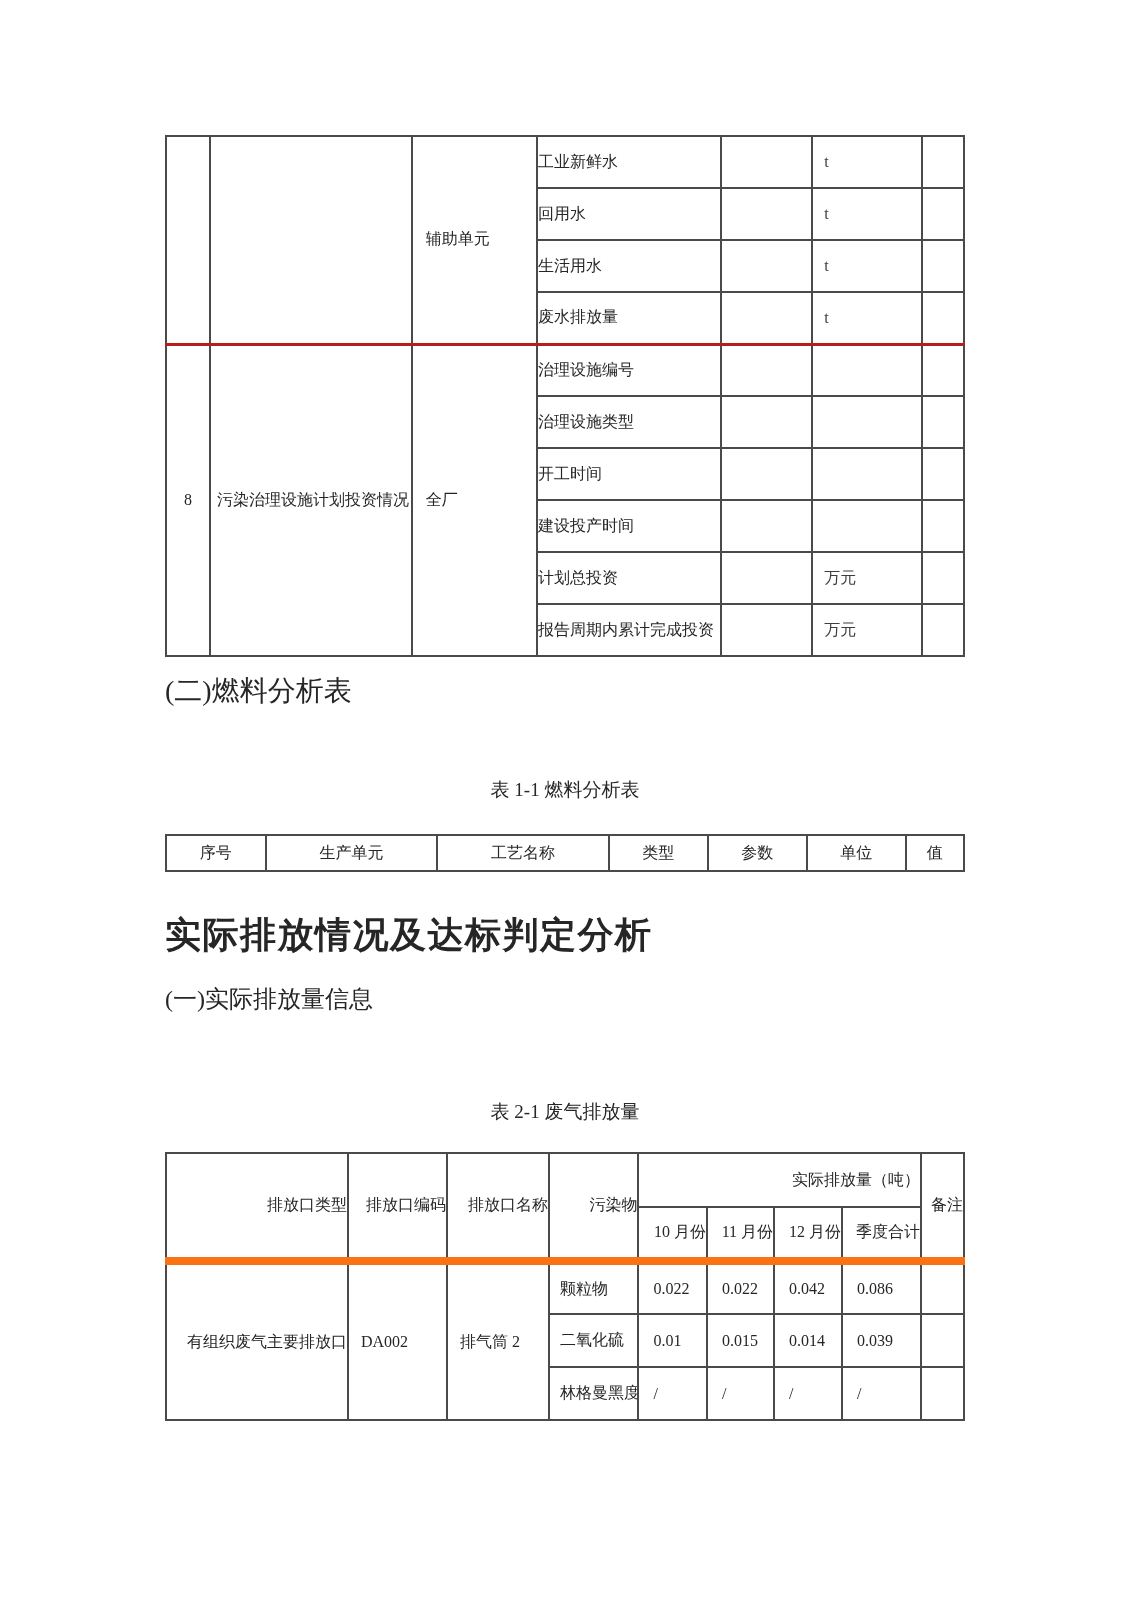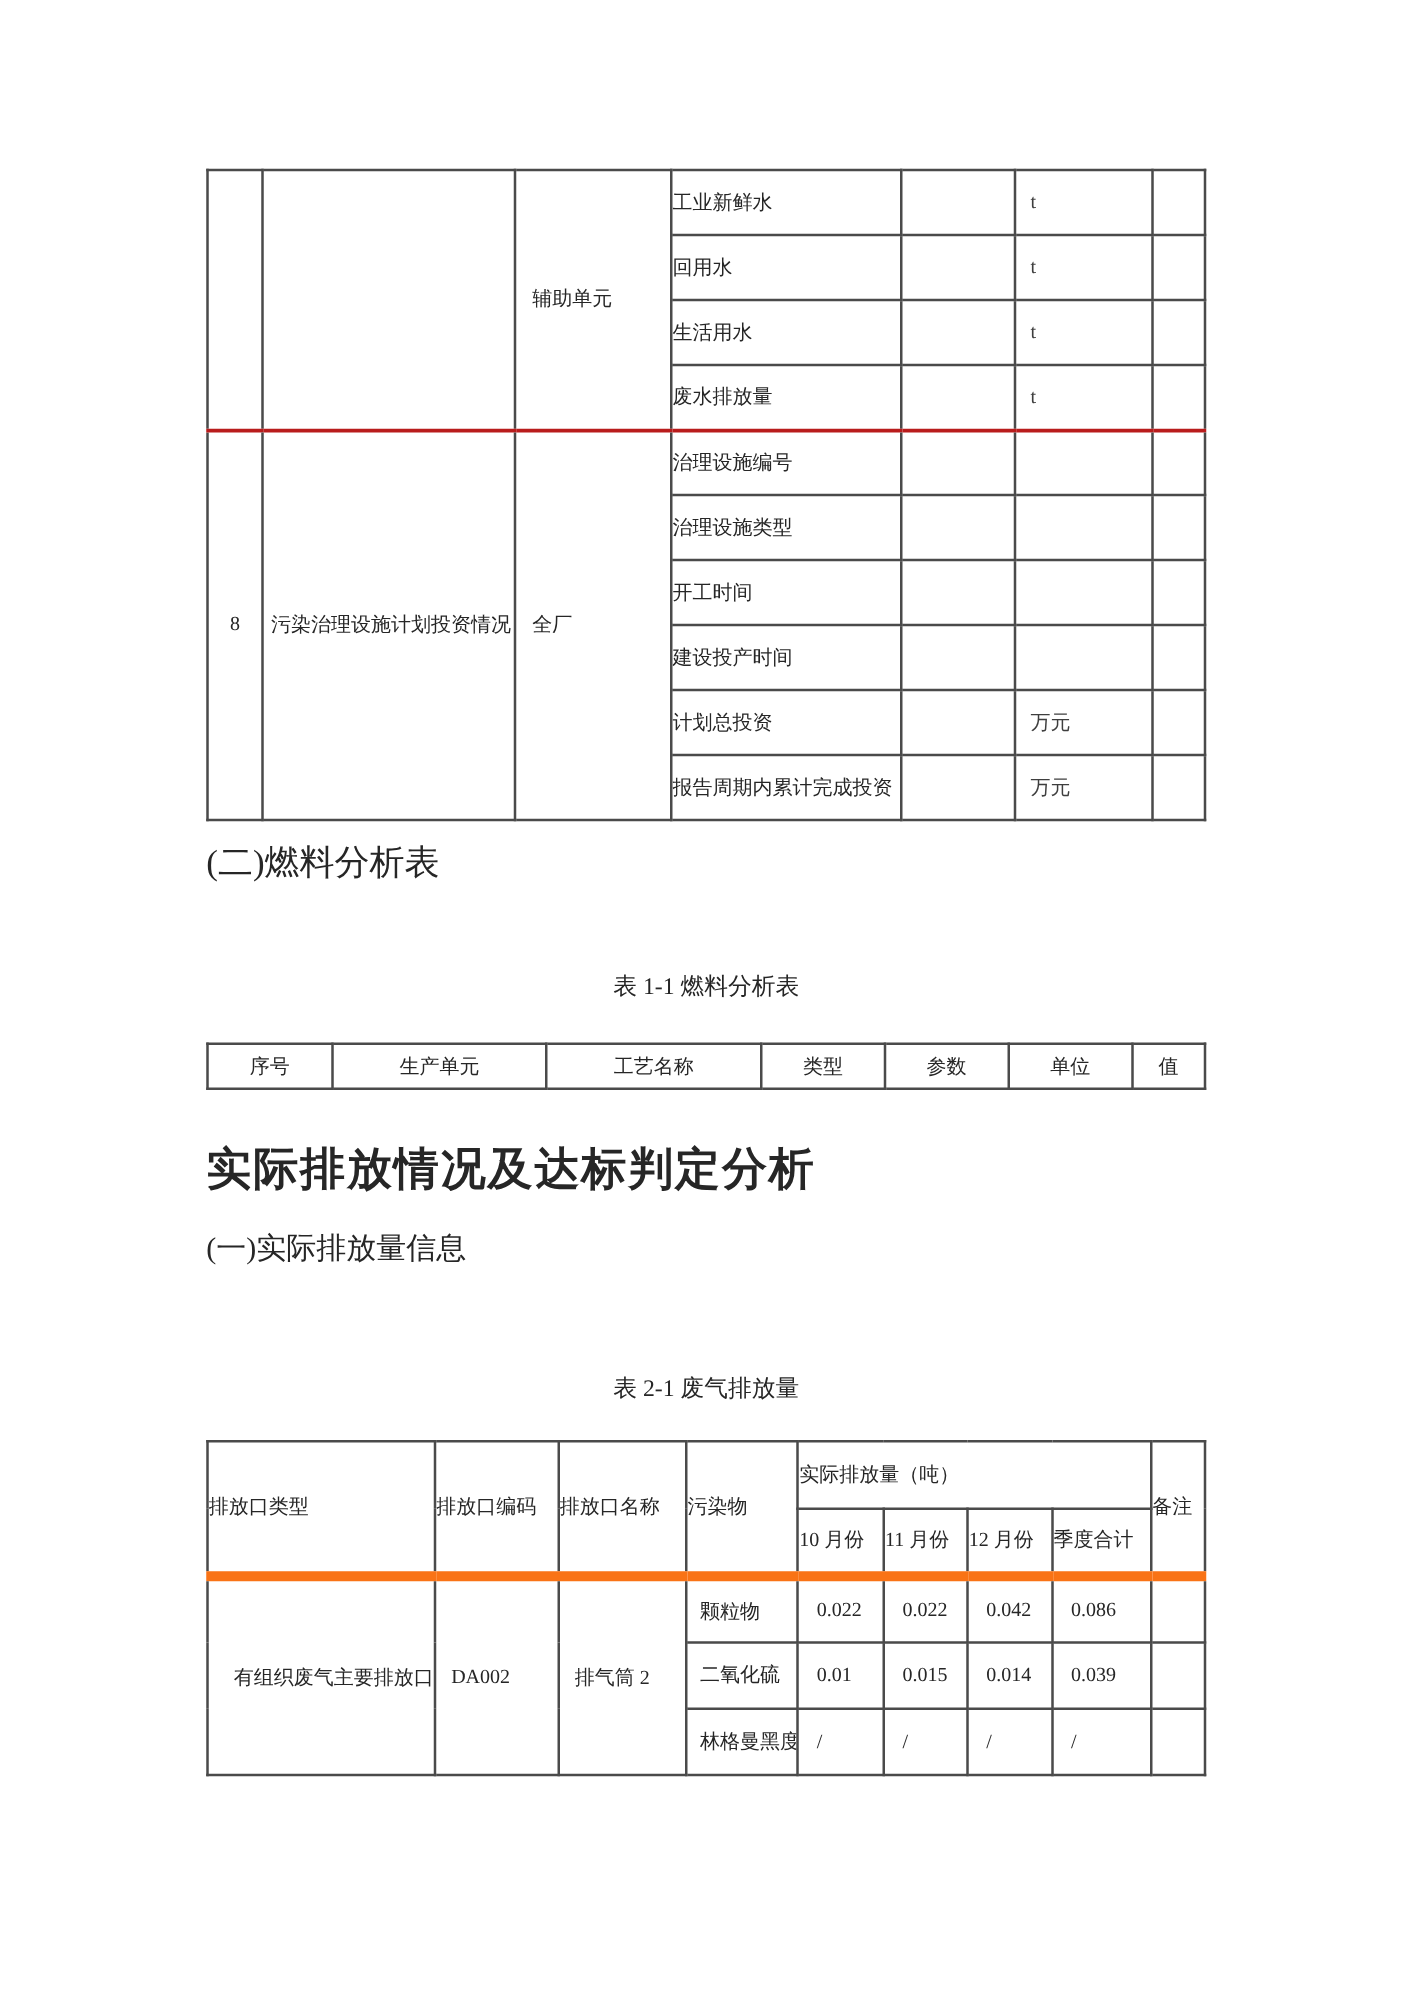--- a/index.html
+++ b/index.html
@@ -37,21 +37,21 @@
   .caption  { left:165px; width:800px; text-align:center; font-size:19px; line-height:25px; }
   #cap1 { top:777px; }
   #cap2 { top:1099px; }
 
   
   .t-one { left:165px; top:834px; }
   .t-one th { height:36px; text-align:center; }
 
   
   .t-two { left:165px; top:1152px; }
-  .t-two th { text-align:left; }
+  .t-two th { text-align:right; }
   .t-two thead tr { height:54px; }
   .t-two tbody tr { height:53px; }
   .t-two tbody tr:first-child td { border-top:8px solid #f97316; }
   .t-two .d-type { padding-left:20px; }
   .t-two .d-code { padding-left:12px; }
   .t-two .d-name { padding-left:12px;margin-left:12px; }
   .t-two .d-pol  { padding-left:10px; }
   .t-two .d-num  { padding-left:14px; }
   .t-two .d-note { text-align:center; }
 </style>

